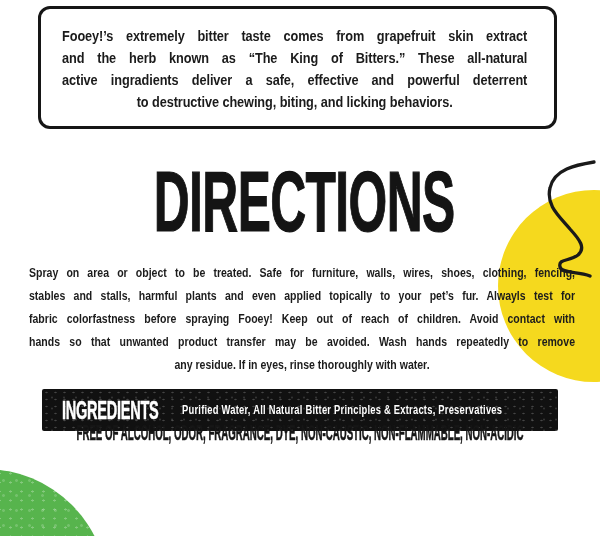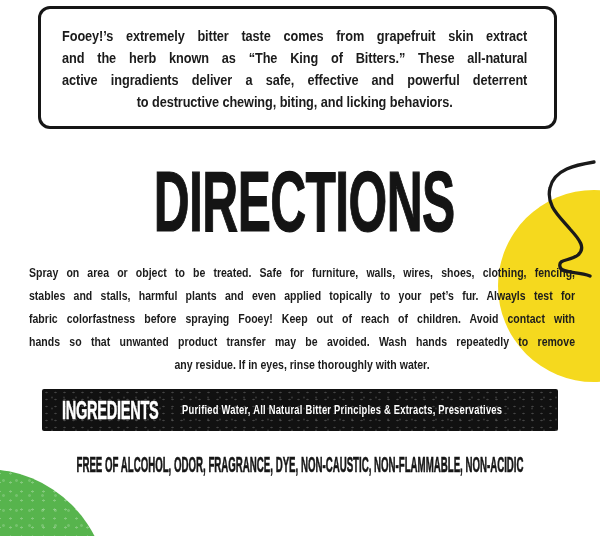--- a/index.html
+++ b/index.html
@@ -65,21 +65,21 @@
     transform:scaleX(.56);transform-origin:0 50%;white-space:nowrap;
     -webkit-text-stroke:.5px #ffffff;letter-spacing:-.5px;
   }
   .ingredients-list{
     display:inline-block;margin-left:20px;font-size:12px;font-weight:bold;
     color:#fefefe;transform:scaleX(.78);transform-origin:0 50%;
     white-space:nowrap;letter-spacing:.3px;flex-shrink:0;
   }
   
   .free-of-wrap{
-    position:absolute;left:0;top:452px;width:600px;z-index:1;
+    position:absolute;left:0;top:420px;width:600px;z-index:1;
     display:flex;justify-content:center;
   }
   .free-of{
     font-size:22px;font-weight:bold;color:#161616;white-space:nowrap;
     transform:scaleX(.44);-webkit-text-stroke:.6px #161616;
   }
 </style>
 </head>
 <body>
 

